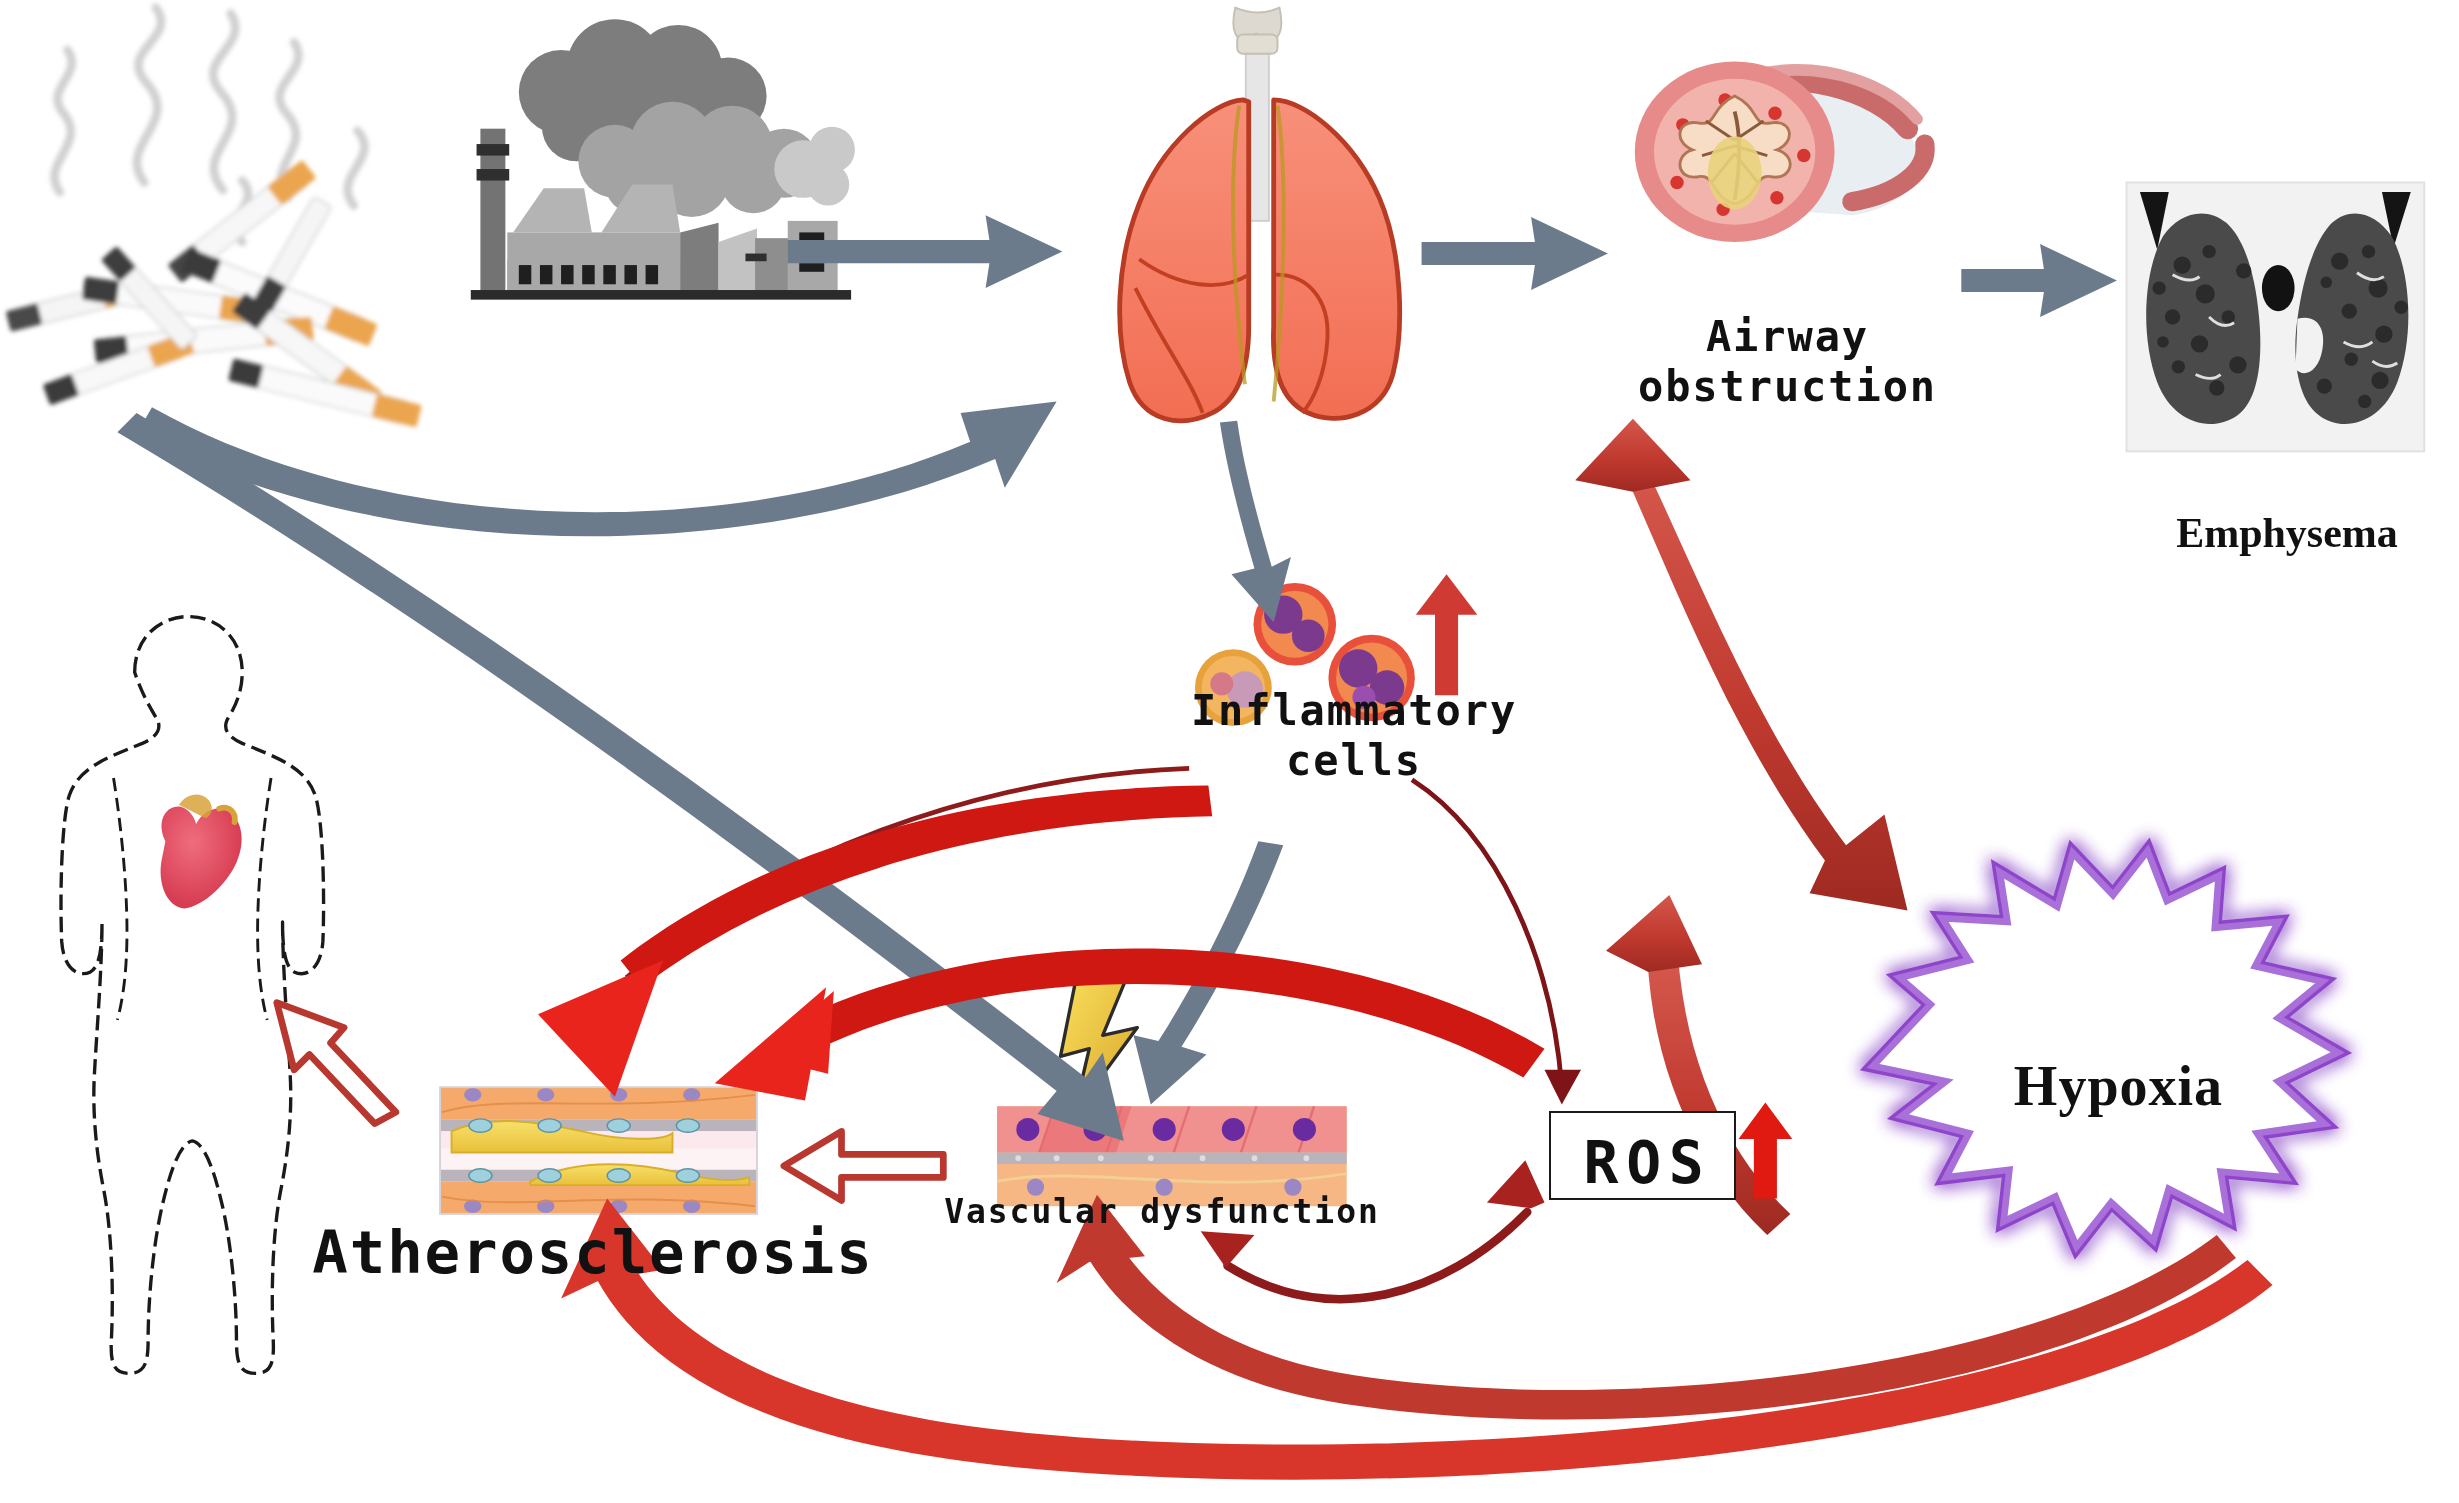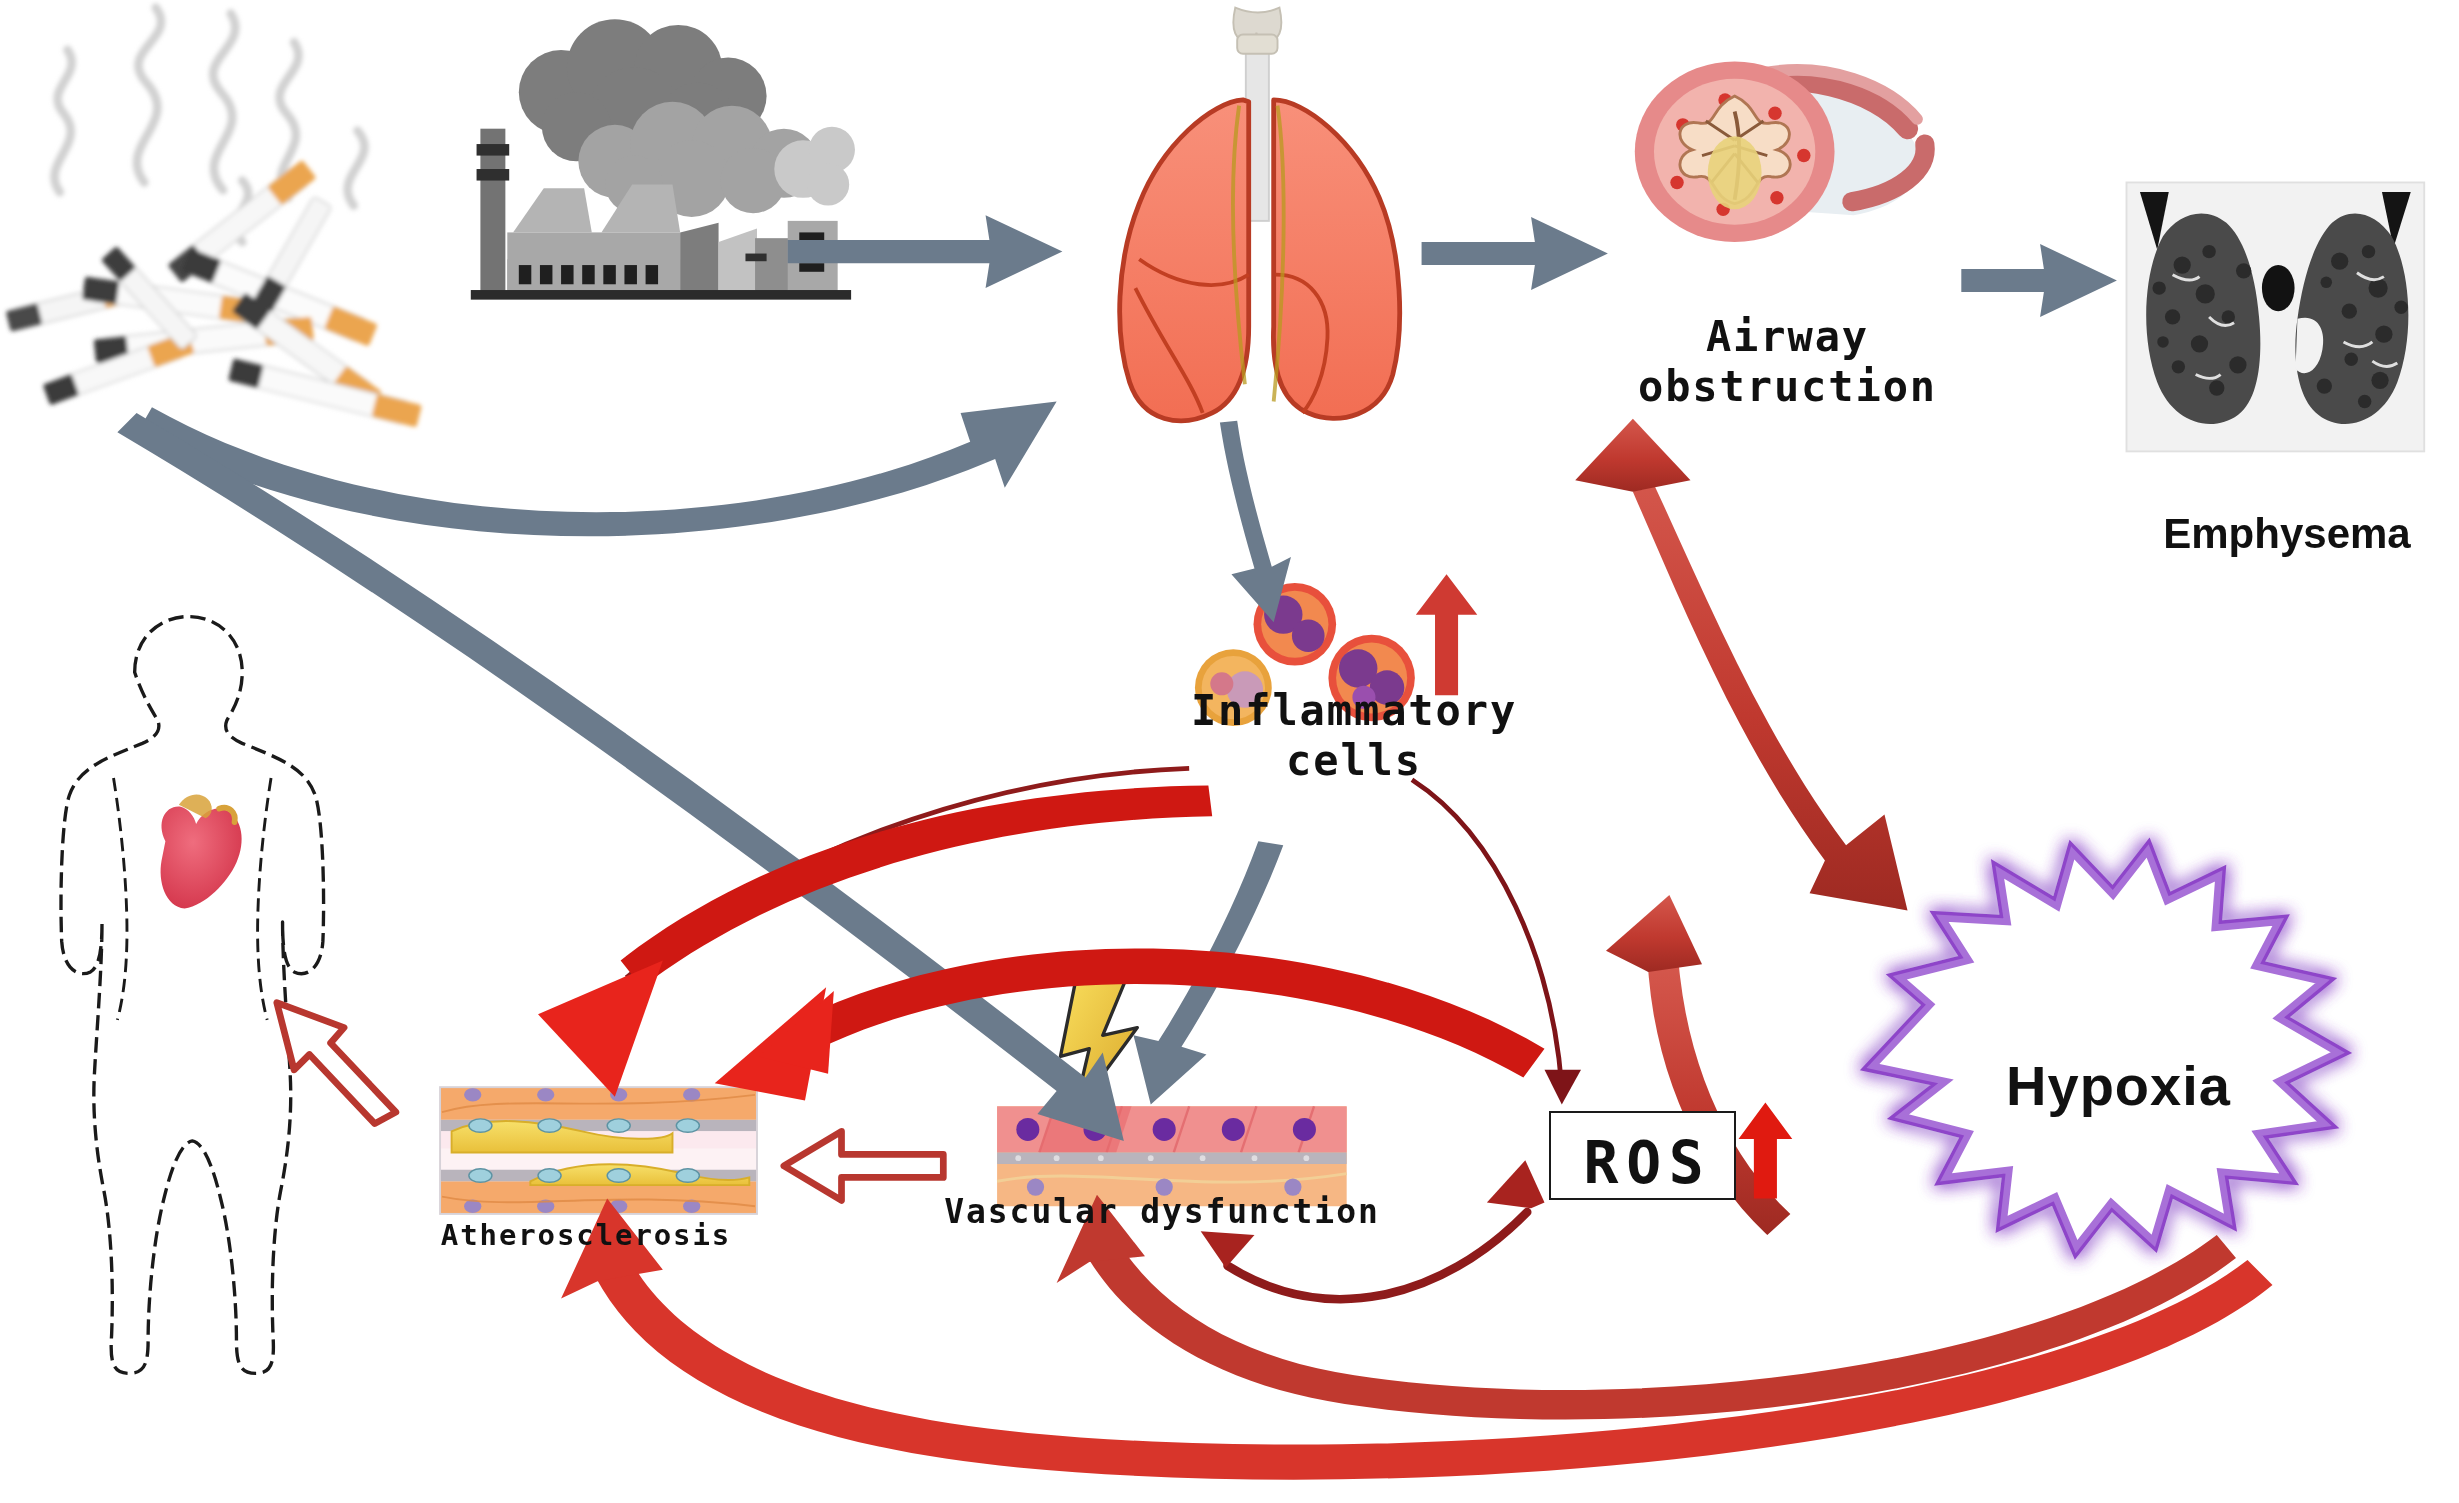--- a/index.html
+++ b/index.html
@@ -3,25 +3,25 @@
 <meta charset="utf-8">
 <style>
   html,body{margin:0;padding:0;background:#ffffff;}
   body{width:2459px;height:1503px;position:relative;overflow:hidden;
        font-family:"DejaVu Sans Mono","Liberation Mono",monospace;}
   .stage{position:absolute;inset:0;width:2459px;height:1503px;}
   svg.layer{position:absolute;left:0;top:0;width:2459px;height:1503px;}
   .lbl{position:absolute;color:#111;font-weight:700;text-align:center;
        font-family:"DejaVu Sans Mono","Liberation Mono",monospace;
        letter-spacing:1.9px;line-height:1.18;white-space:pre-line;}
-  .lbl-sans{font-family:Liberation Sans, sans-serif;letter-spacing:0px;font-weight:700;}
+  .lbl-sans{font-family:Liberation Serif, serif;letter-spacing:0px;font-weight:700;}
   #lbl-airway{left:1624px;top:304px;width:327px;font-size:42px;margin-top:8px;}
   #lbl-emphysema{left:2114px;top:509px;width:346px;font-size:42px;}
   #lbl-inflam{left:1114px;top:686px;width:480px;font-size:42px;}
-  #lbl-athero{left:298px;top:1218px;width:576px;font-size:29px;}
+  #lbl-athero{left:305px;top:1218px;width:576px;font-size:59px;}
   #lbl-vascular{left:922px;top:1193px;width:480px;font-size:33px;}
   #lbl-ros{left:1561px;top:1129px;width:173px;font-size:58px;letter-spacing:7.7px;}
   #lbl-hypoxia{left:1917px;top:1053px;width:403px;font-size:56px;letter-spacing:1px;}
   .rosbox{position:absolute;left:1549px;top:1111px;width:183px;height:85px;
           border:2.9px solid #1a1a1a;background:#fff;}
 </style>
 </head>
 <body>
 
 <div class="stage">

